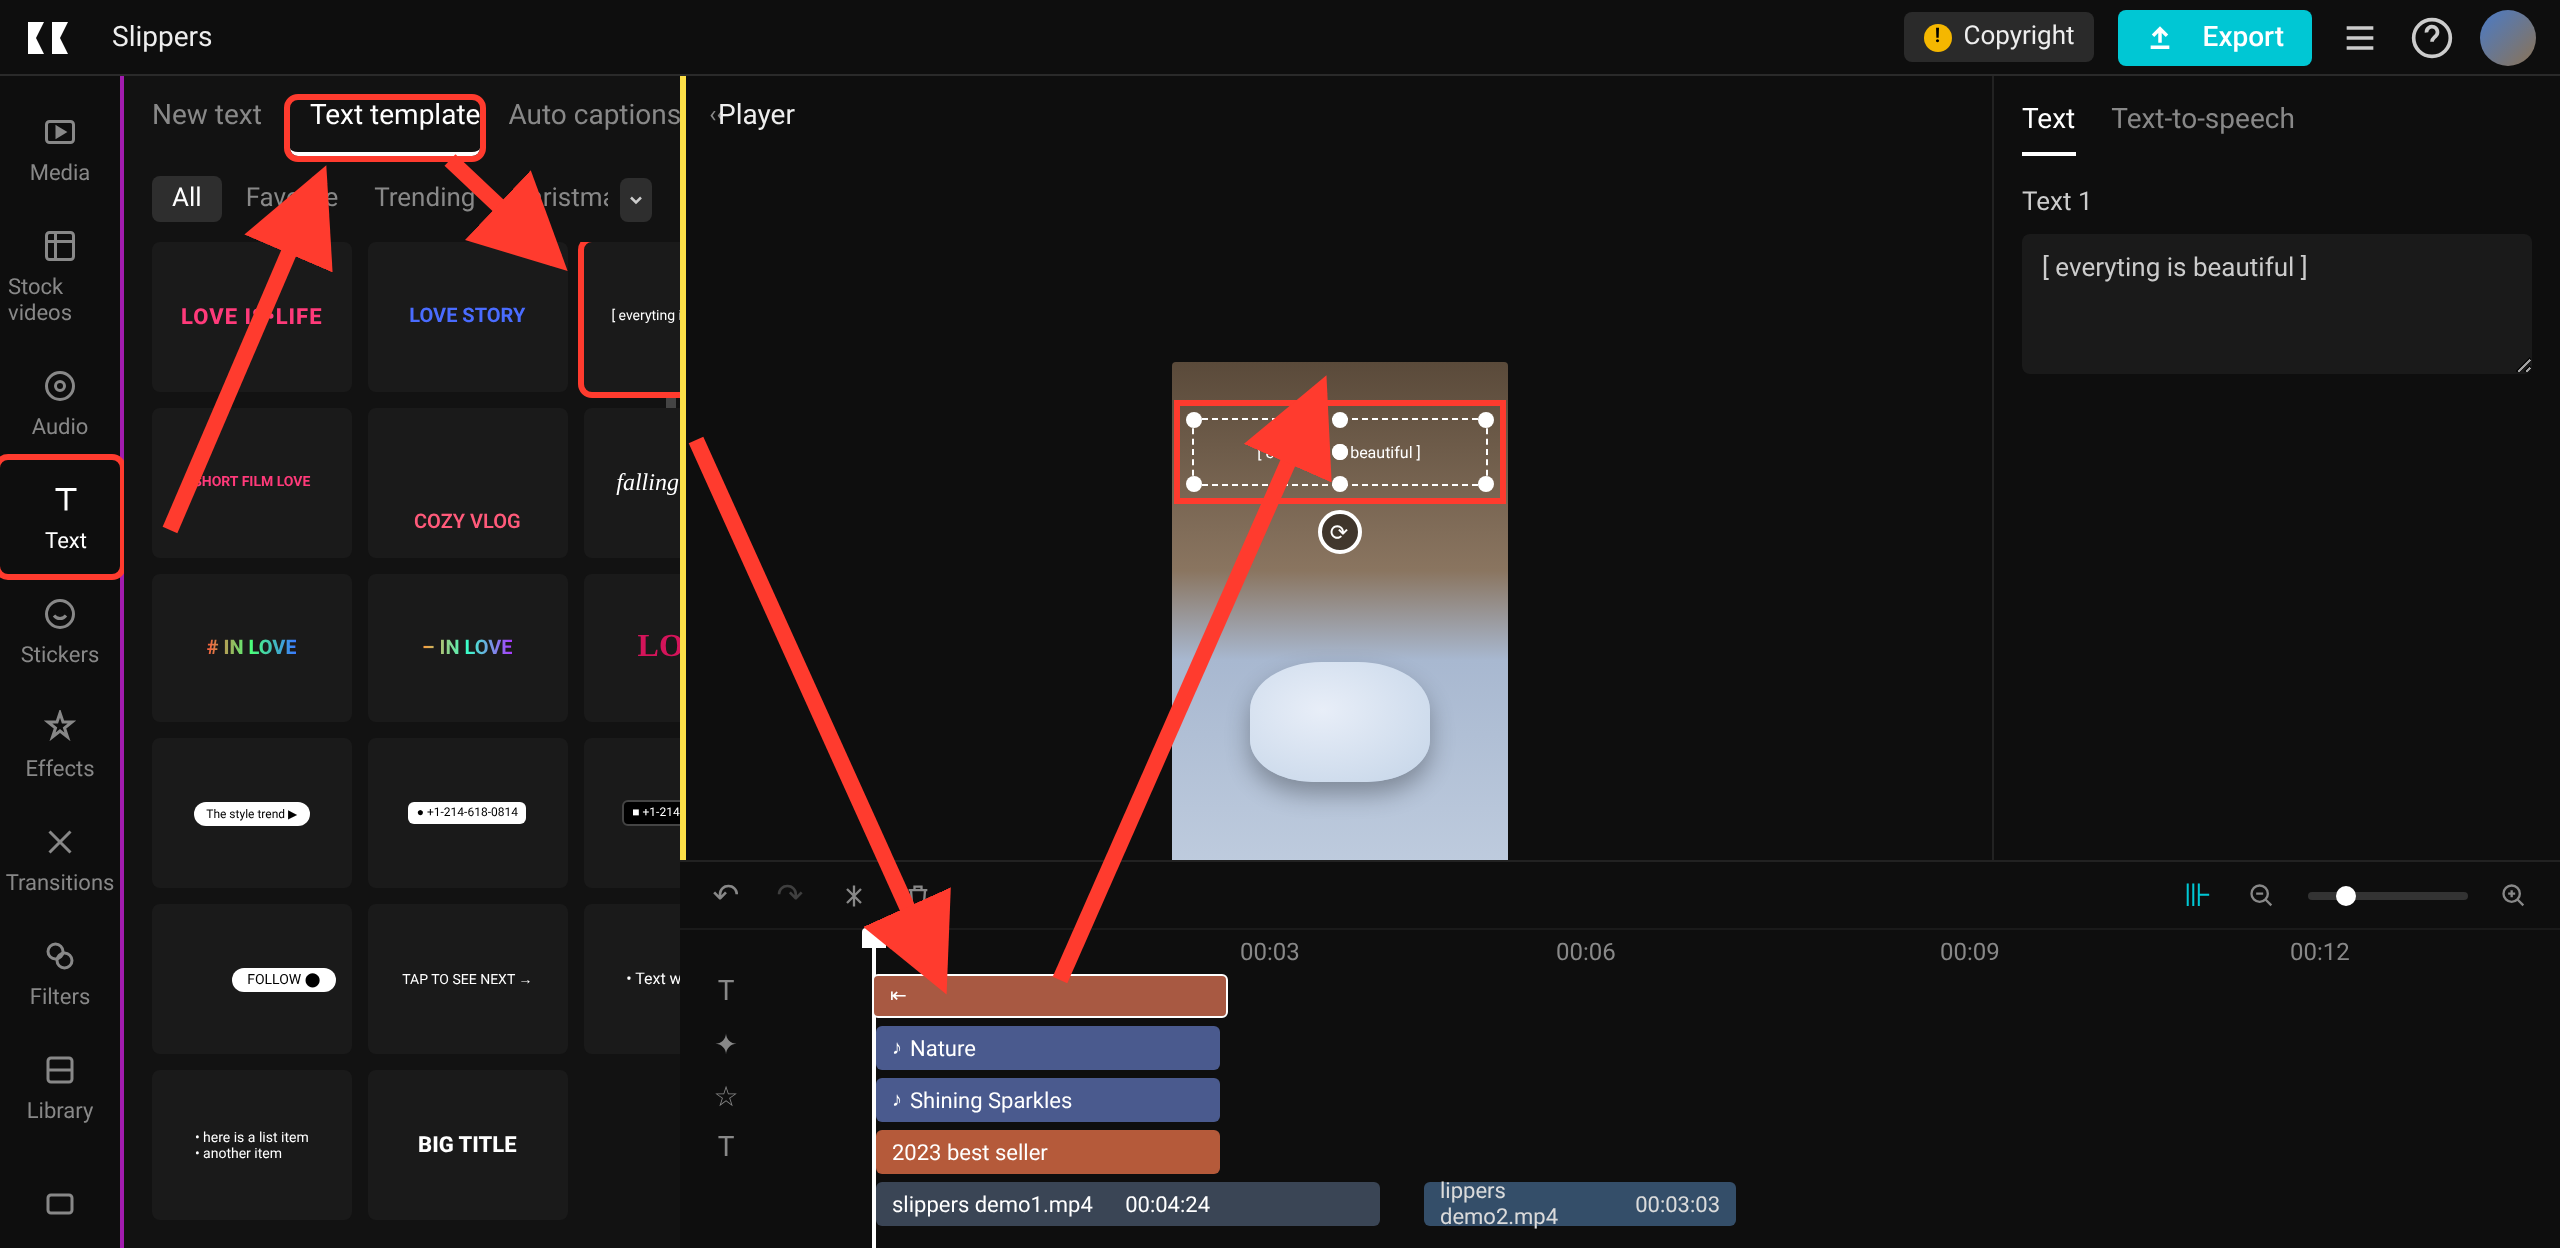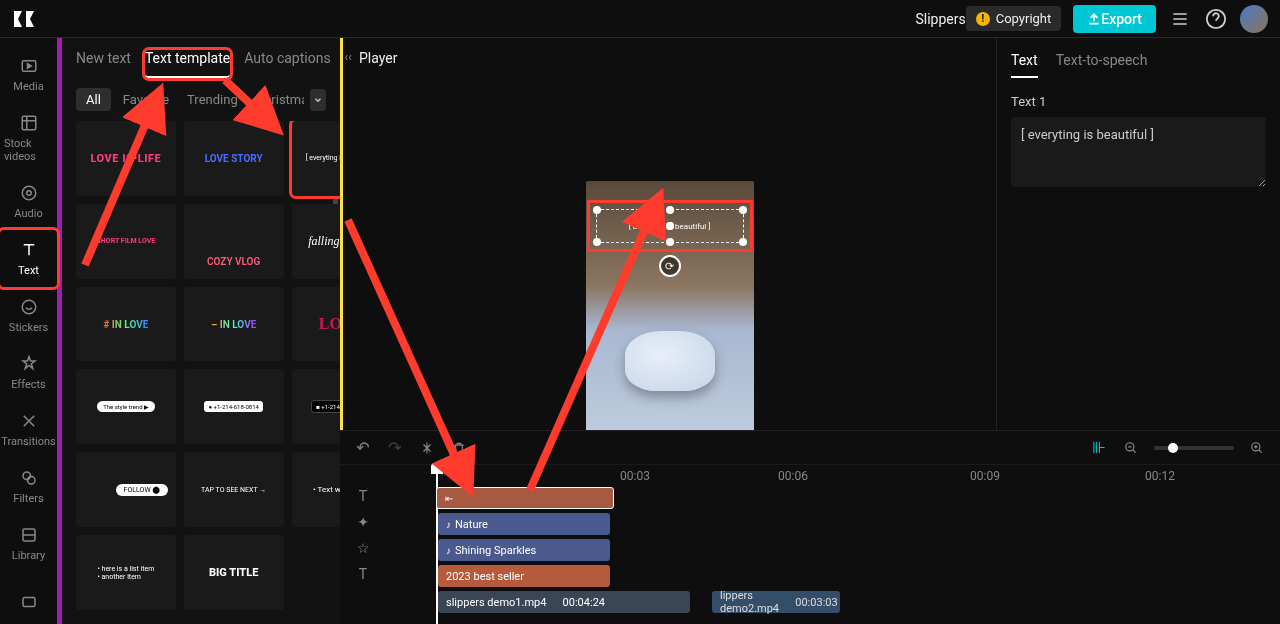--- a/index.html
+++ b/index.html
@@ -4,35 +4,35 @@
 <style>
 * { margin: 0; padding: 0; box-sizing: border-box; font-family: -apple-system, BlinkMacSystemFont, 'Segoe UI', Roboto, sans-serif; }
 body { background: #0e0e0e; color: #ccc; overflow: hidden; width: 1280px; height: 624px; position: relative; }
 
 
 .topbar { height: 38px; display: flex; align-items: center; padding: 0 12px; border-bottom: 1px solid #2a2a2a; }
 .logo { width: 24px; height: 20px; margin-right: 20px; display:flex; align-items:center; }
 .logo svg { fill:#fff; }
 .top-left { display:flex; align-items:center; gap:8px; color:#999; font-size:13px; }
 .top-left .link { color:#999; text-decoration: underline; cursor:pointer; }
-.top-center { flex:1; text-align:right; color:#eee; font-size:14px; }
+.top-center { flex:1; text-align:left; color:#eee; font-size:14px; }
 .top-right { display:flex; align-items:center; gap:12px; }
 .copyright-badge { display:flex; align-items:center; gap:6px; background:#2a2a2a; padding:5px 10px; border-radius:4px; color:#eee; font-size:13px;}
 .copyright-badge .warn { width:14px; height:14px; background:#f5b700; border-radius:50%; display:flex; align-items:center; justify-content:center; color:#000; font-weight:bold; font-size:10px; }
-.export-btn { display:flex; align-items:center; gap:0; background:#00c7d4; color:#fff; padding:6px 14px; border-radius:4px; font-size:14px; font-weight:500; }
+.export-btn { display:flex; align-items:center; gap:14px; background:#00c7d4; color:#fff; padding:6px 14px; border-radius:4px; font-size:14px; font-weight:500; }
 .icon-btn { width:24px; height:24px; display:flex; align-items:center; justify-content:center; color:#ccc; }
 .avatar { width:28px; height:28px; border-radius:50%; background:linear-gradient(135deg,#4a7bc8,#8b7355); }
 
 
 .main-area { display:flex; height:586px; }
-.sidebar { width:62px; background:#0e0e0e; border-right:5px solid #a21caf; padding-top:8px; }
+.sidebar { width:62px; background:#0e0e0e; border-right:2px solid #a21caf; padding-top:8px; }
 .sidebar-item { display:flex; flex-direction:column; align-items:center; padding:10px 4px; color:#888; font-size:11px; gap:4px; cursor:pointer; }
 .sidebar-item.active { color:#fff; }
 .sidebar-item .sicon { width:20px; height:20px; display:flex; align-items:center; justify-content:center; }
-.highlight-red { outline:3px solid #ff3b2e; outline-offset:0; border-radius:4px; }
+.highlight-red { outline:3px solid #ff3b2e; outline-offset:0; border-radius:4px;padding-left:10px; }
 
 
 .panel { width:278px; background:#121212; display:flex; flex-direction:column; }
 .panel-tabs { display:flex; gap:14px; padding:12px 14px 0; font-size:14px; color:#888; }
 .panel-tabs .tab { padding-bottom:10px; cursor:pointer; white-space:nowrap; }
 .panel-tabs .tab.active { color:#fff; border-bottom:2px solid #fff; }
 .panel-tabs .coll { margin-left:auto; font-size:12px; }
 .filter-tabs { display:flex; gap:6px; padding:10px 14px; font-size:13px; color:#888; align-items:center; }
 .filter-tabs .ftab { padding:4px 6px; cursor:pointer; }
 .filter-tabs .ftab.active { background:#2e2e2e; color:#fff; border-radius:4px; padding:4px 10px; }
@@ -81,21 +81,21 @@
 .playhead::before { content:''; position:absolute; left:-5px; top:-1px; width:12px; height:10px; background:#fff; border-radius:2px 2px 0 0;}
 .tl-tracks { position:relative; padding-left:50px; padding-top:2px;}
 .track-icons { position:absolute; left:14px; top:0; display:flex; flex-direction:column; gap:8px; color:#888;}
 .track-icons .ti { width:18px; height:18px; display:flex; align-items:center; justify-content:center; font-size:14px;}
 .clip { position:absolute; height:22px; border-radius:3px; display:flex; align-items:center; padding:0 8px; font-size:11px; color:#fff; gap:4px;}
 .clip.text-clip { background:#a85942; left:96px; width:178px; top:0; border:1px solid #fff;}
 .clip.audio1 { background:#4a5a8e; left:98px; width:172px; top:26px;}
 .clip.audio2 { background:#4a5a8e; left:98px; width:172px; top:52px;}
 .clip.text2 { background:#b55a3a; left:98px; width:172px; top:78px;}
 .clip.video1 { background:#3a4555; left:98px; width:252px; top:104px;}
-.clip.video1b { background:#3b5a7a; left:372px; width:128px; top:104px; opacity:0.85;}
+.clip.video1b { background:#3b5a7a; left:372px; width:156px; top:104px; opacity:0.85;}
 .clip .icon-s { font-size:10px; }
 
 
 .arrow { position:absolute; pointer-events:none; }
 .arrow-line { stroke:#ff3b2e; stroke-width:8; fill:none; }
 .arrow-head { fill:#ff3b2e; }
 </style>
 </head>
 <body>
 

